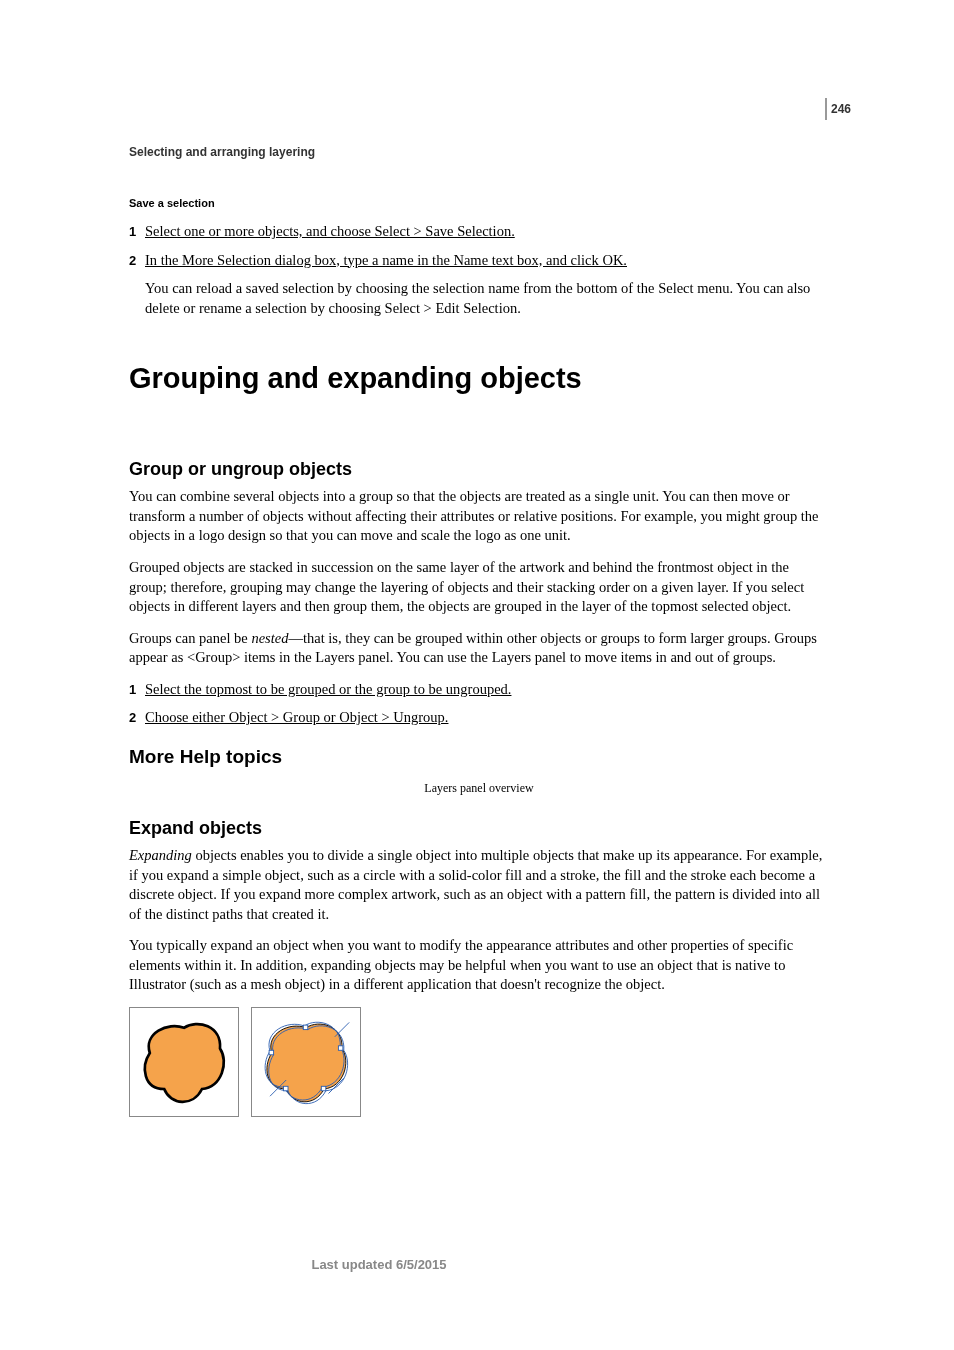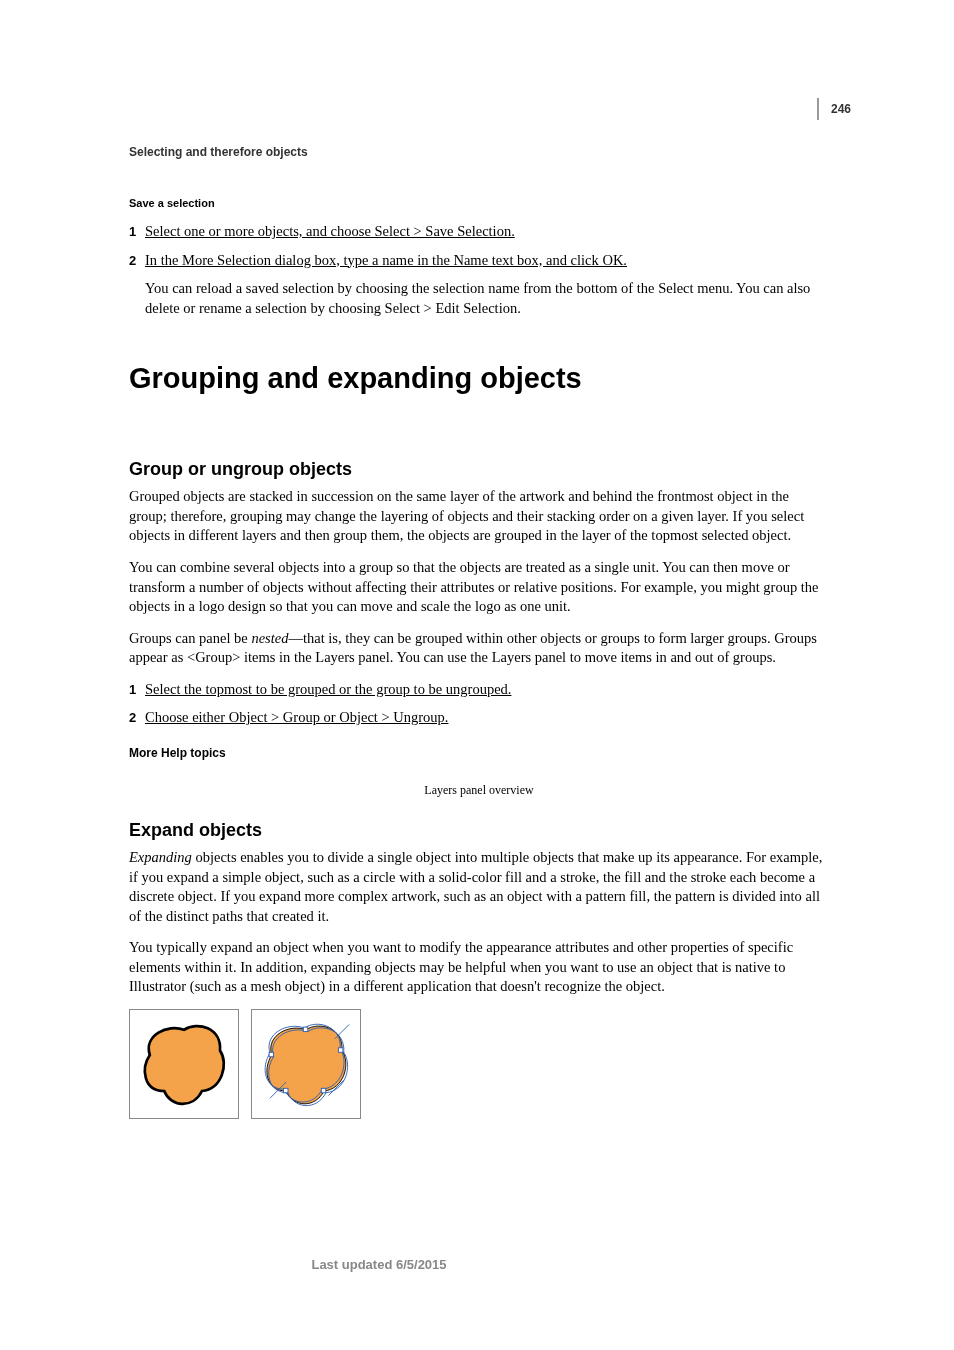--- a/index.html
+++ b/index.html
@@ -13,21 +13,21 @@
   }
   .page-number {
     position: absolute;
     top: 98px;
     right: 103px;
     font-family: "Myriad Pro", Arial, Helvetica, sans-serif;
     font-size: 12px;
     font-weight: 700;
     color: #333;
     border-left: 2px solid #999;
-    padding-left: 12px;
+    padding-left: 4px;
     height: 22px;
     line-height: 22px;
   }
   .chapter-header {
     position: absolute;
     top: 145px;
     left: 129px;
     font-family: "Myriad Pro", Arial, Helvetica, sans-serif;
     font-size: 12px;
     font-weight: 700;
@@ -55,24 +55,24 @@
   }
   .h3 {
     font-family: "Myriad Pro", Arial, Helvetica, sans-serif;
     font-size: 18px;
     font-weight: 700;
     color: #000;
     margin-bottom: 7px;
   }
   .subh {
     font-family: "Myriad Pro", Arial, Helvetica, sans-serif;
-    font-size: 12px;
-    font-weight: 700;
-    color: #000;
-    margin-bottom: 22px;
+    font-size: 19px;
+    font-weight: 700;
+    color: #000;
+    margin-bottom: 12px;
   }
   .p {
     font-size: 14.5px;
     line-height: 1.35;
     color: #000;
     margin-bottom: 12px;
   }
   .ol-item {
     display: flex;
     margin-bottom: 9px;
@@ -128,40 +128,40 @@
     font-size: 13px;
     font-weight: 700;
     color: #888;
   }
   .shape-svg { width: 90px; height: 90px; }
 </style>
 </head>
 <body>
 
 <div class="page-number">246</div>
-<div class="chapter-header">Selecting and therefore objects</div>
+<div class="chapter-header">Selecting and arranging layering</div>
 
 <div class="content">
 
   <div class="h4">Save a selection</div>
   <div class="ol-item">
     <div class="ol-num">1</div>
     <div class="ol-text">Select one or more objects, and choose Select &gt; Save Selection.</div>
   </div>
   <div class="ol-item">
     <div class="ol-num">2</div>
     <div class="ol-text">In the More Selection dialog box, type a name in the Name text box, and click OK.</div>
   </div>
   <div class="ol-sub">You can reload a saved selection by choosing the selection name from the bottom of the Select menu. You can also delete or rename a selection by choosing Select &gt; Edit Selection.</div>
 
   <div class="h1 sec-gap-big">Grouping and expanding objects</div>
 
   <div class="h3">Group or ungroup objects</div>
+  <div class="p">You can combine several objects into a group so that the objects are treated as a single unit. You can then move or transform a number of objects without affecting their attributes or relative positions. For example, you might group the objects in a logo design so that you can move and scale the logo as one unit.</div>
   <div class="p">Grouped objects are stacked in succession on the same layer of the artwork and behind the frontmost object in the group; therefore, grouping may change the layering of objects and their stacking order on a given layer. If you select objects in different layers and then group them, the objects are grouped in the layer of the topmost selected object.</div>
-  <div class="p">You can combine several objects into a group so that the objects are treated as a single unit. You can then move or transform a number of objects without affecting their attributes or relative positions. For example, you might group the objects in a logo design so that you can move and scale the logo as one unit.</div>
   <div class="p">
     <span>Groups can panel be </span><span class="italic">nested</span><span>—that is, they can be grouped within other objects or groups to form larger groups. Groups appear as &lt;Group&gt; items in the Layers panel. You can use the Layers panel to move items in and out of groups.</span>
   </div>
   <div class="ol-item">
     <div class="ol-num">1</div>
     <div class="ol-text">Select the topmost to be grouped or the group to be ungrouped.</div>
   </div>
   <div class="ol-item" style="margin-bottom:18px;">
     <div class="ol-num">2</div>
     <div class="ol-text">Choose either Object &gt; Group or Object &gt; Ungroup.</div>

